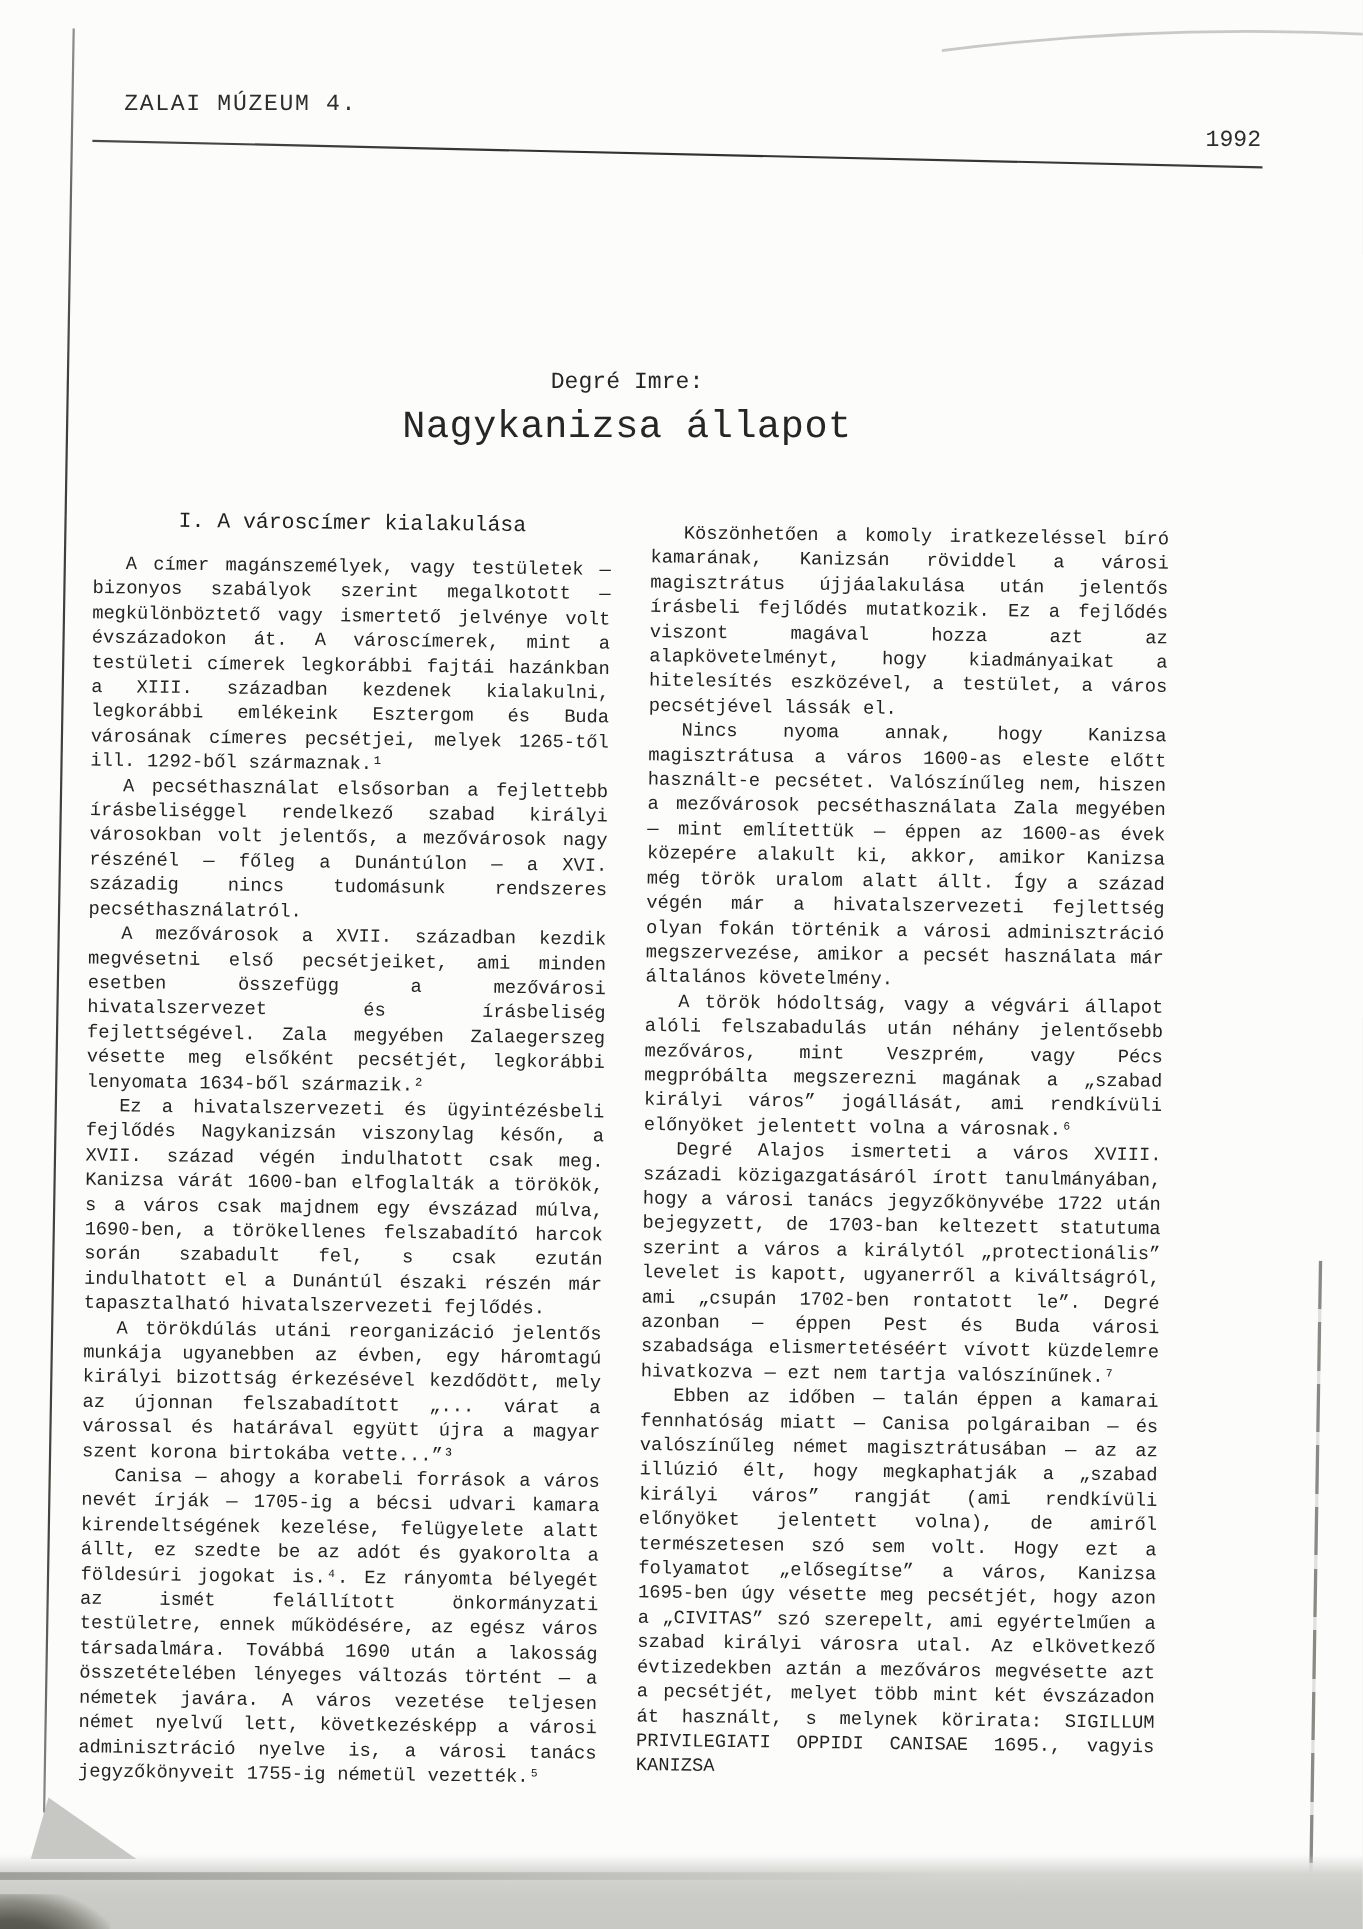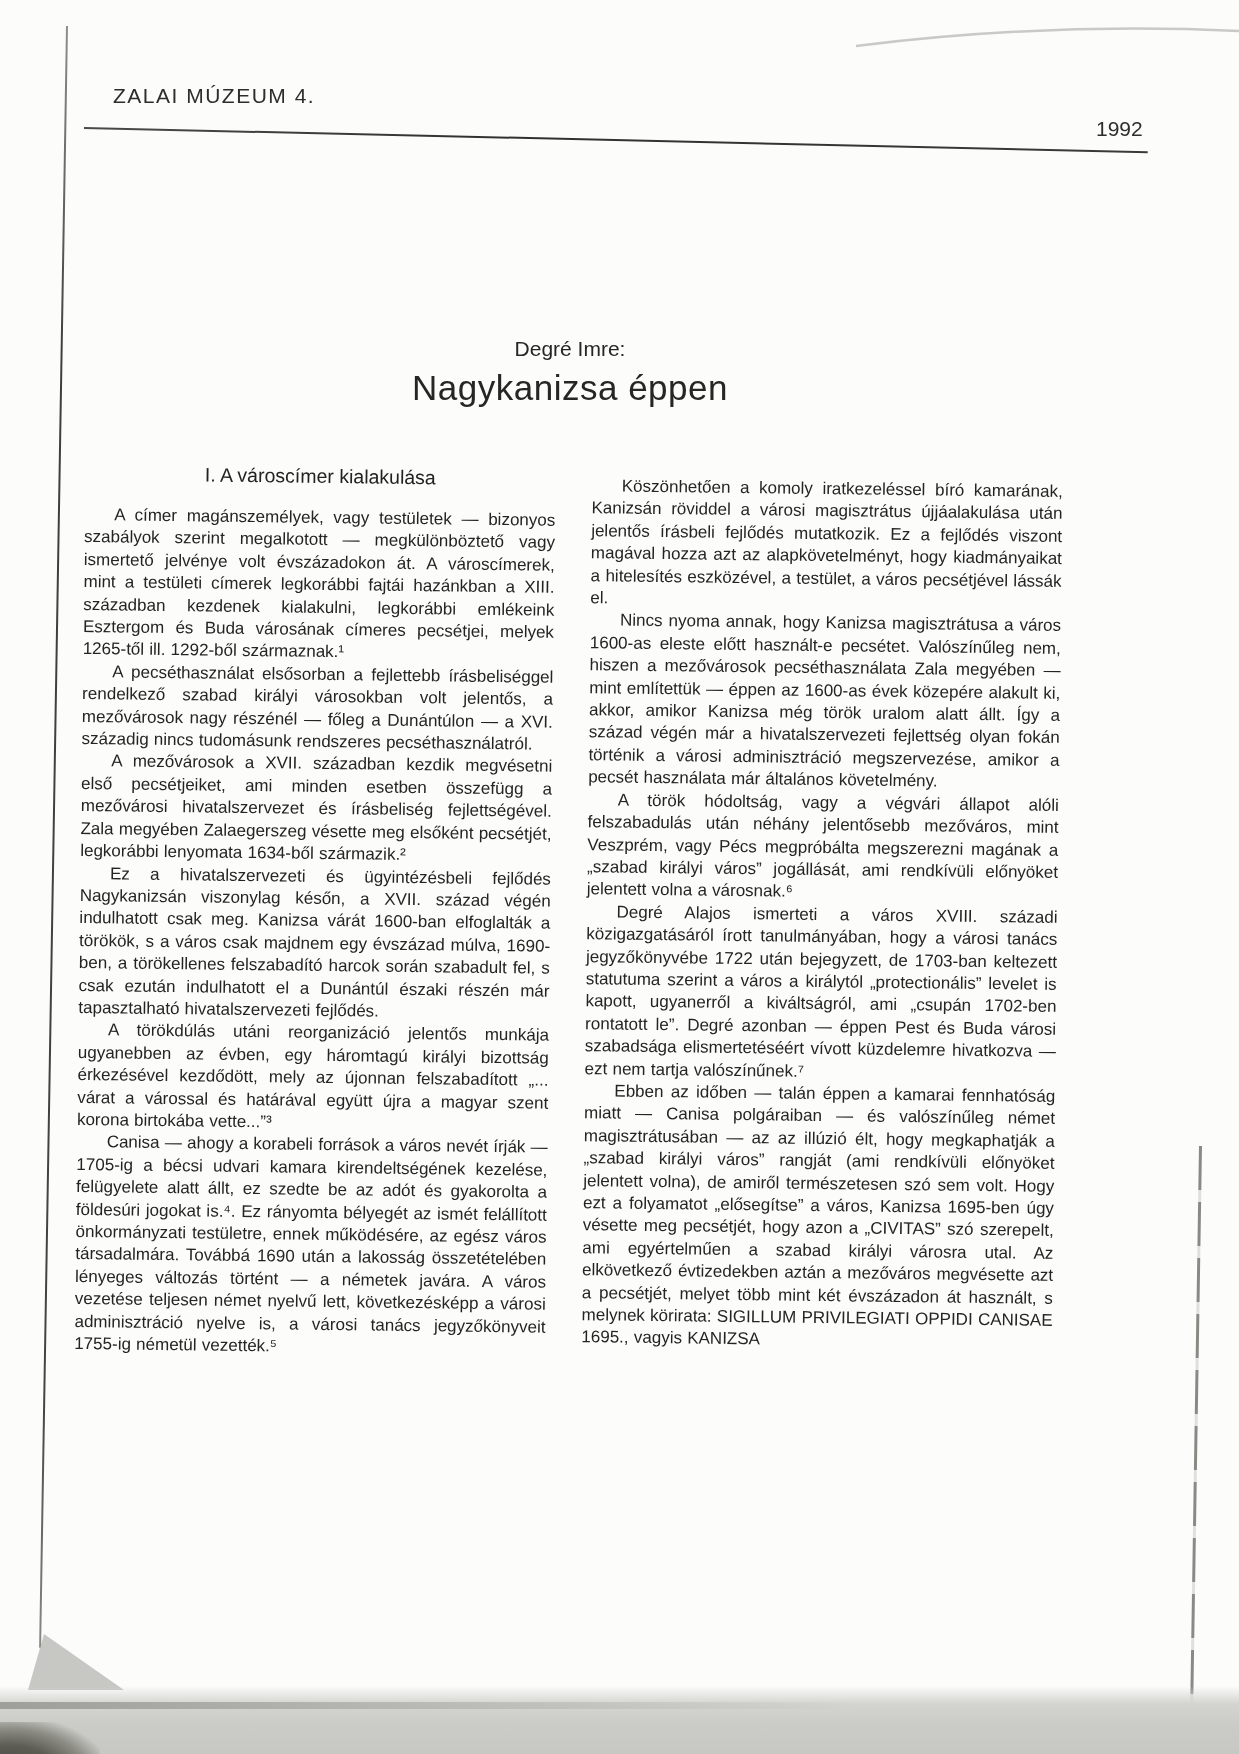--- a/index.html
+++ b/index.html
@@ -3,21 +3,21 @@
 <meta charset="utf-8">
 <style>
   html, body { margin: 0; padding: 0; background: #e9e9e7; }
   .page {
     position: relative;
     width: 1239px;
     height: 1754px;
     margin: 0 auto;
     background: #fcfcfb;
     overflow: hidden;
-    font-family: Liberation Sans, sans-serif;
+    font-family: Liberation Mono, monospace;
     color: #242421;
   }
 
   
   .journal-title {
     position: absolute;
     left: 113px; top: 84px;
     font-size: 21px;
     letter-spacing: 1.5px;
     color: #2d2d2a;
@@ -157,21 +157,21 @@
 <body>
 
 <div class="page">
 
   <span class="journal-title">ZALAI MÚZEUM 4.</span>
   <span class="year">1992</span>
   <div class="header-rule"></div>
 
   <div class="byline">
     <div class="author">Degré Imre:</div>
-    <h1 class="article-title">Nagykanizsa éppen</h1>
+    <h1 class="article-title">Nagykanizsa állapot</h1>
   </div>
 
   <main class="columns">
     <section class="col col-left">
       <h2 class="section-heading">I. A városcímer kialakulása</h2>
       <p>A címer magánszemélyek, vagy testületek — bizonyos szabályok szerint megalkotott — megkülönböztető vagy ismertető jelvénye volt évszázadokon át. A városcímerek, mint a testületi címerek legkorábbi fajtái hazánkban a XIII. században kezdenek kialakulni, legkorábbi emlékeink Esztergom és Buda városának címeres pecsétjei, melyek 1265-től ill. 1292-ből származnak.¹</p>
       <p>A pecséthasználat elsősorban a fejlettebb írásbeliséggel rendelkező szabad királyi városokban volt jelentős, a mezővárosok nagy részénél — főleg a Dunántúlon — a XVI. századig nincs tudomásunk rendszeres pecséthasználatról.</p>
       <p>A mezővárosok a XVII. században kezdik megvésetni első pecsétjeiket, ami minden esetben összefügg a mezővárosi hivatalszervezet és írásbeliség fejlettségével. Zala megyében Zalaegerszeg vésette meg elsőként pecsétjét, legkorábbi lenyomata 1634-ből származik.²</p>
       <p>Ez a hivatalszervezeti és ügyintézésbeli fejlődés Nagykanizsán viszonylag későn, a XVII. század végén indulhatott csak meg. Kanizsa várát 1600-ban elfoglalták a törökök, s a város csak majdnem egy évszázad múlva, 1690-ben, a törökellenes felszabadító harcok során szabadult fel, s csak ezután indulhatott el a Dunántúl északi részén már tapasztalható hivatalszervezeti fejlődés.</p>
       <p>A törökdúlás utáni reorganizáció jelentős munkája ugyanebben az évben, egy háromtagú királyi bizottság érkezésével kezdődött, mely az újonnan felszabadított „... várat a várossal és határával együtt újra a magyar szent korona birtokába vette...”³</p>

